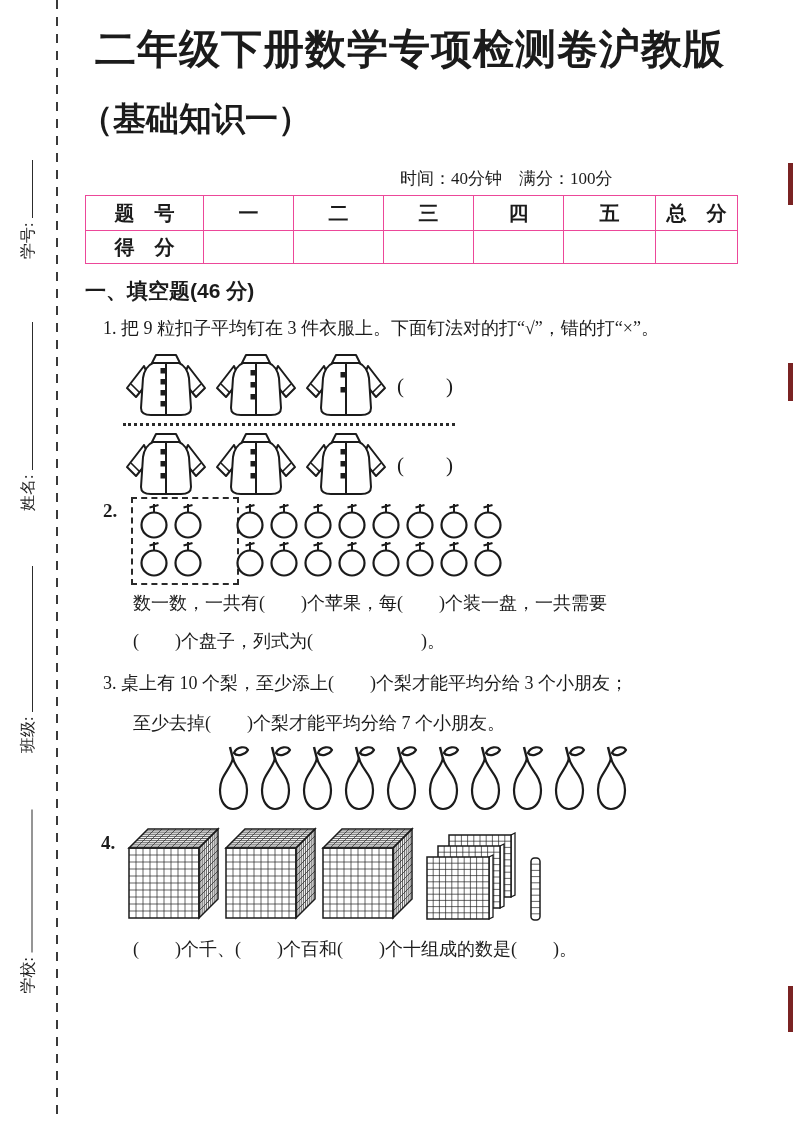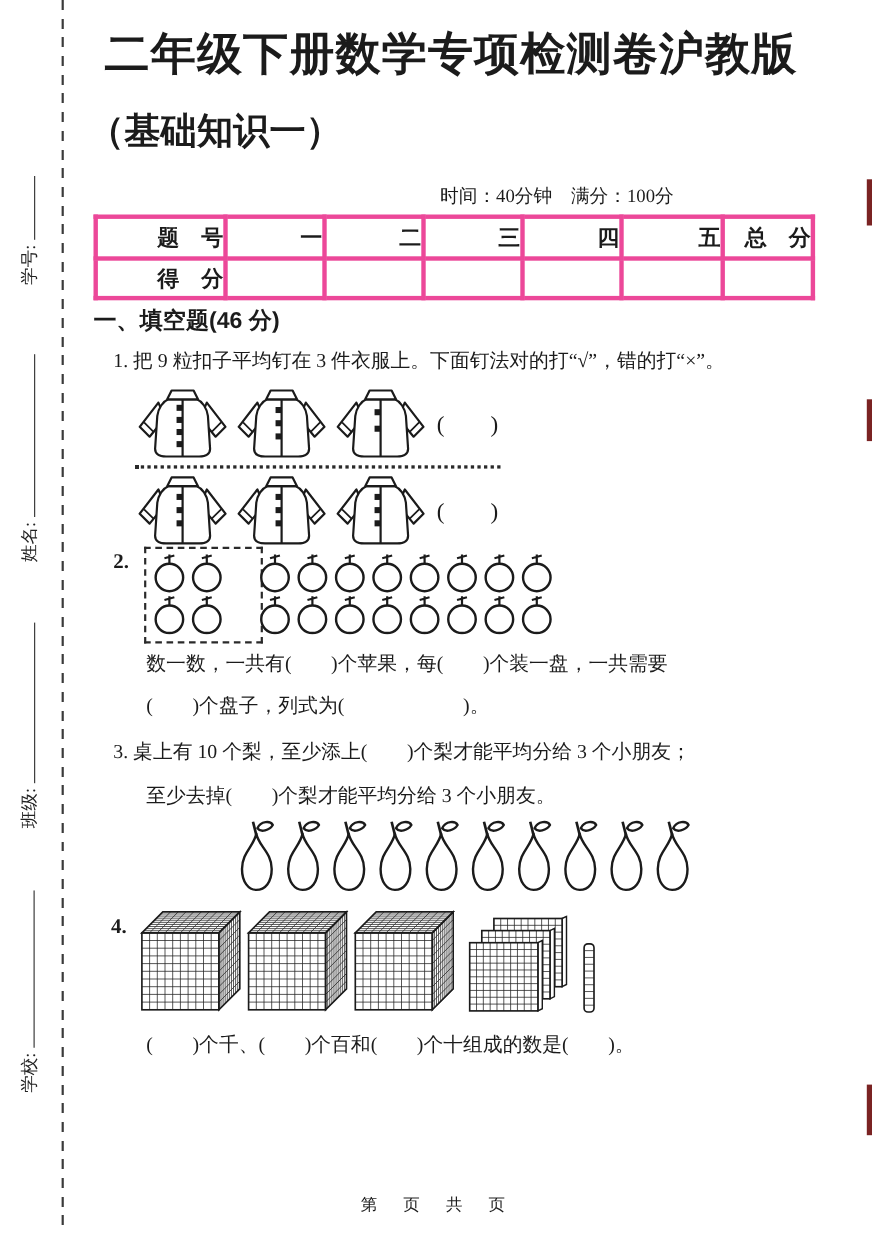--- a/index.html
+++ b/index.html
@@ -14,21 +14,21 @@
   .side-field .uline{display:inline-block;border-bottom:1.6px solid #2c2c2c;height:14px;}
   
   .title{position:absolute;left:80px;top:22px;width:660px;text-align:center;
       font-family:"Liberation Sans",sans-serif;font-weight:bold;font-size:41px;letter-spacing:1px;}
   .subtitle{position:absolute;left:80px;top:97px;width:660px;text-align:left;
       font-family:"Liberation Sans",sans-serif;font-weight:bold;font-size:33px;}
   .meta{position:absolute;left:400px;top:167px;width:337px;text-align:left;font-size:17px;}
   
   table.score{position:absolute;left:85px;top:195px;width:652px;border-collapse:collapse;
       table-layout:fixed;font-size:20px;font-weight:600;}
-  table.score td{border:4px solid #ec4899;text-align:right;padding:0;}
+  table.score td{border:1px solid #ec4899;text-align:center;padding:0;}
   table.score tr.hd td{height:34px;}
   table.score tr.sc td{height:32px;border-radius:11px;}
   
   .sec{position:absolute;left:85px;top:277px;font-family:Liberation Sans, sans-serif;
       font-weight:bold;font-size:21px;}
   .qt{position:absolute;font-size:18px;line-height:1.45;white-space:nowrap;}
   .qnum{position:absolute;font-size:19px;font-weight:bold;}
   
   .coatfig{position:absolute;left:123px;top:350px;width:360px;}
   .coat-row{display:flex;align-items:flex-end;gap:4px;height:70px;position:relative;}
@@ -333,21 +333,21 @@
             <circle cx="17" cy="24" r="12.5"></circle>
             <path d="M17,12 L17,3 M12.5,6.5 L21.5,4" fill="none" stroke-width="2"></path>
           </g>
         </svg>
       </div>
     </div>
   <div class="qt" style="left:133px;top:590px;">数一数，一共有(　　)个苹果，每(　　)个装一盘，一共需要</div>
   <div class="qt" style="left:133px;top:628px;">(　　)个盘子，列式为(　　　　　　)。</div>
 
   <div class="qt" style="left:103px;top:670px;">3. 桌上有 10 个梨，至少添上(　　)个梨才能平均分给 3 个小朋友；</div>
-  <div class="qt" style="left:133px;top:710px;">至少去掉(　　)个梨才能平均分给 3 个小朋友。</div>
+  <div class="qt" style="left:133px;top:710px;">至少去掉(　　)个梨才能平均分给 7 个小朋友。</div>
   <div class="pearrow" id="pearrow">
       <svg class="" width="42" height="70" viewBox="0 0 42 70">
         <g class="stroke" stroke-width="2.2" stroke-linejoin="round">
           <path d="M21,15 L18,3" fill="none" stroke-width="2.4"></path>
           <path d="M22,9 C25,2 34,2 36,6 C33,11 25,13 22,9 Z"></path>
           <path d="M21,14 C19,25 8,31 8,46 C8,58 14,65 21,65 C29,65 35,58 35,46 C35,31 23,25 21,14 Z"></path>
         </g>
       </svg>
       <svg class="" width="42" height="70" viewBox="0 0 42 70">
         <g class="stroke" stroke-width="2.2" stroke-linejoin="round">
@@ -701,18 +701,17 @@
           <line x1="4" y1="35" x2="13" y2="35"></line>
           <line x1="4" y1="41.2" x2="13" y2="41.2"></line>
           <line x1="4" y1="47.4" x2="13" y2="47.4"></line>
           <line x1="4" y1="53.6" x2="13" y2="53.6"></line>
           <line x1="4" y1="59.800000000000004" x2="13" y2="59.800000000000004"></line>
         </g>
       </svg>
     </div>
   <div class="qt" style="left:133px;top:936px;">(　　)个千、(　　)个百和(　　)个十组成的数是(　　)。</div>
 
-  <div class="footer">第 页 共 页</div>
 
   <div class="scanmark" style="top: 163px; height: 42px; background: rgb(122, 35, 35);"></div>
   <div class="scanmark" style="top: 363px; height: 38px; background: rgb(122, 35, 35);"></div>
   <div class="scanmark" style="top: 986px; height: 46px; background: rgb(122, 35, 35);"></div>
 </div>
 
 </body></html>

